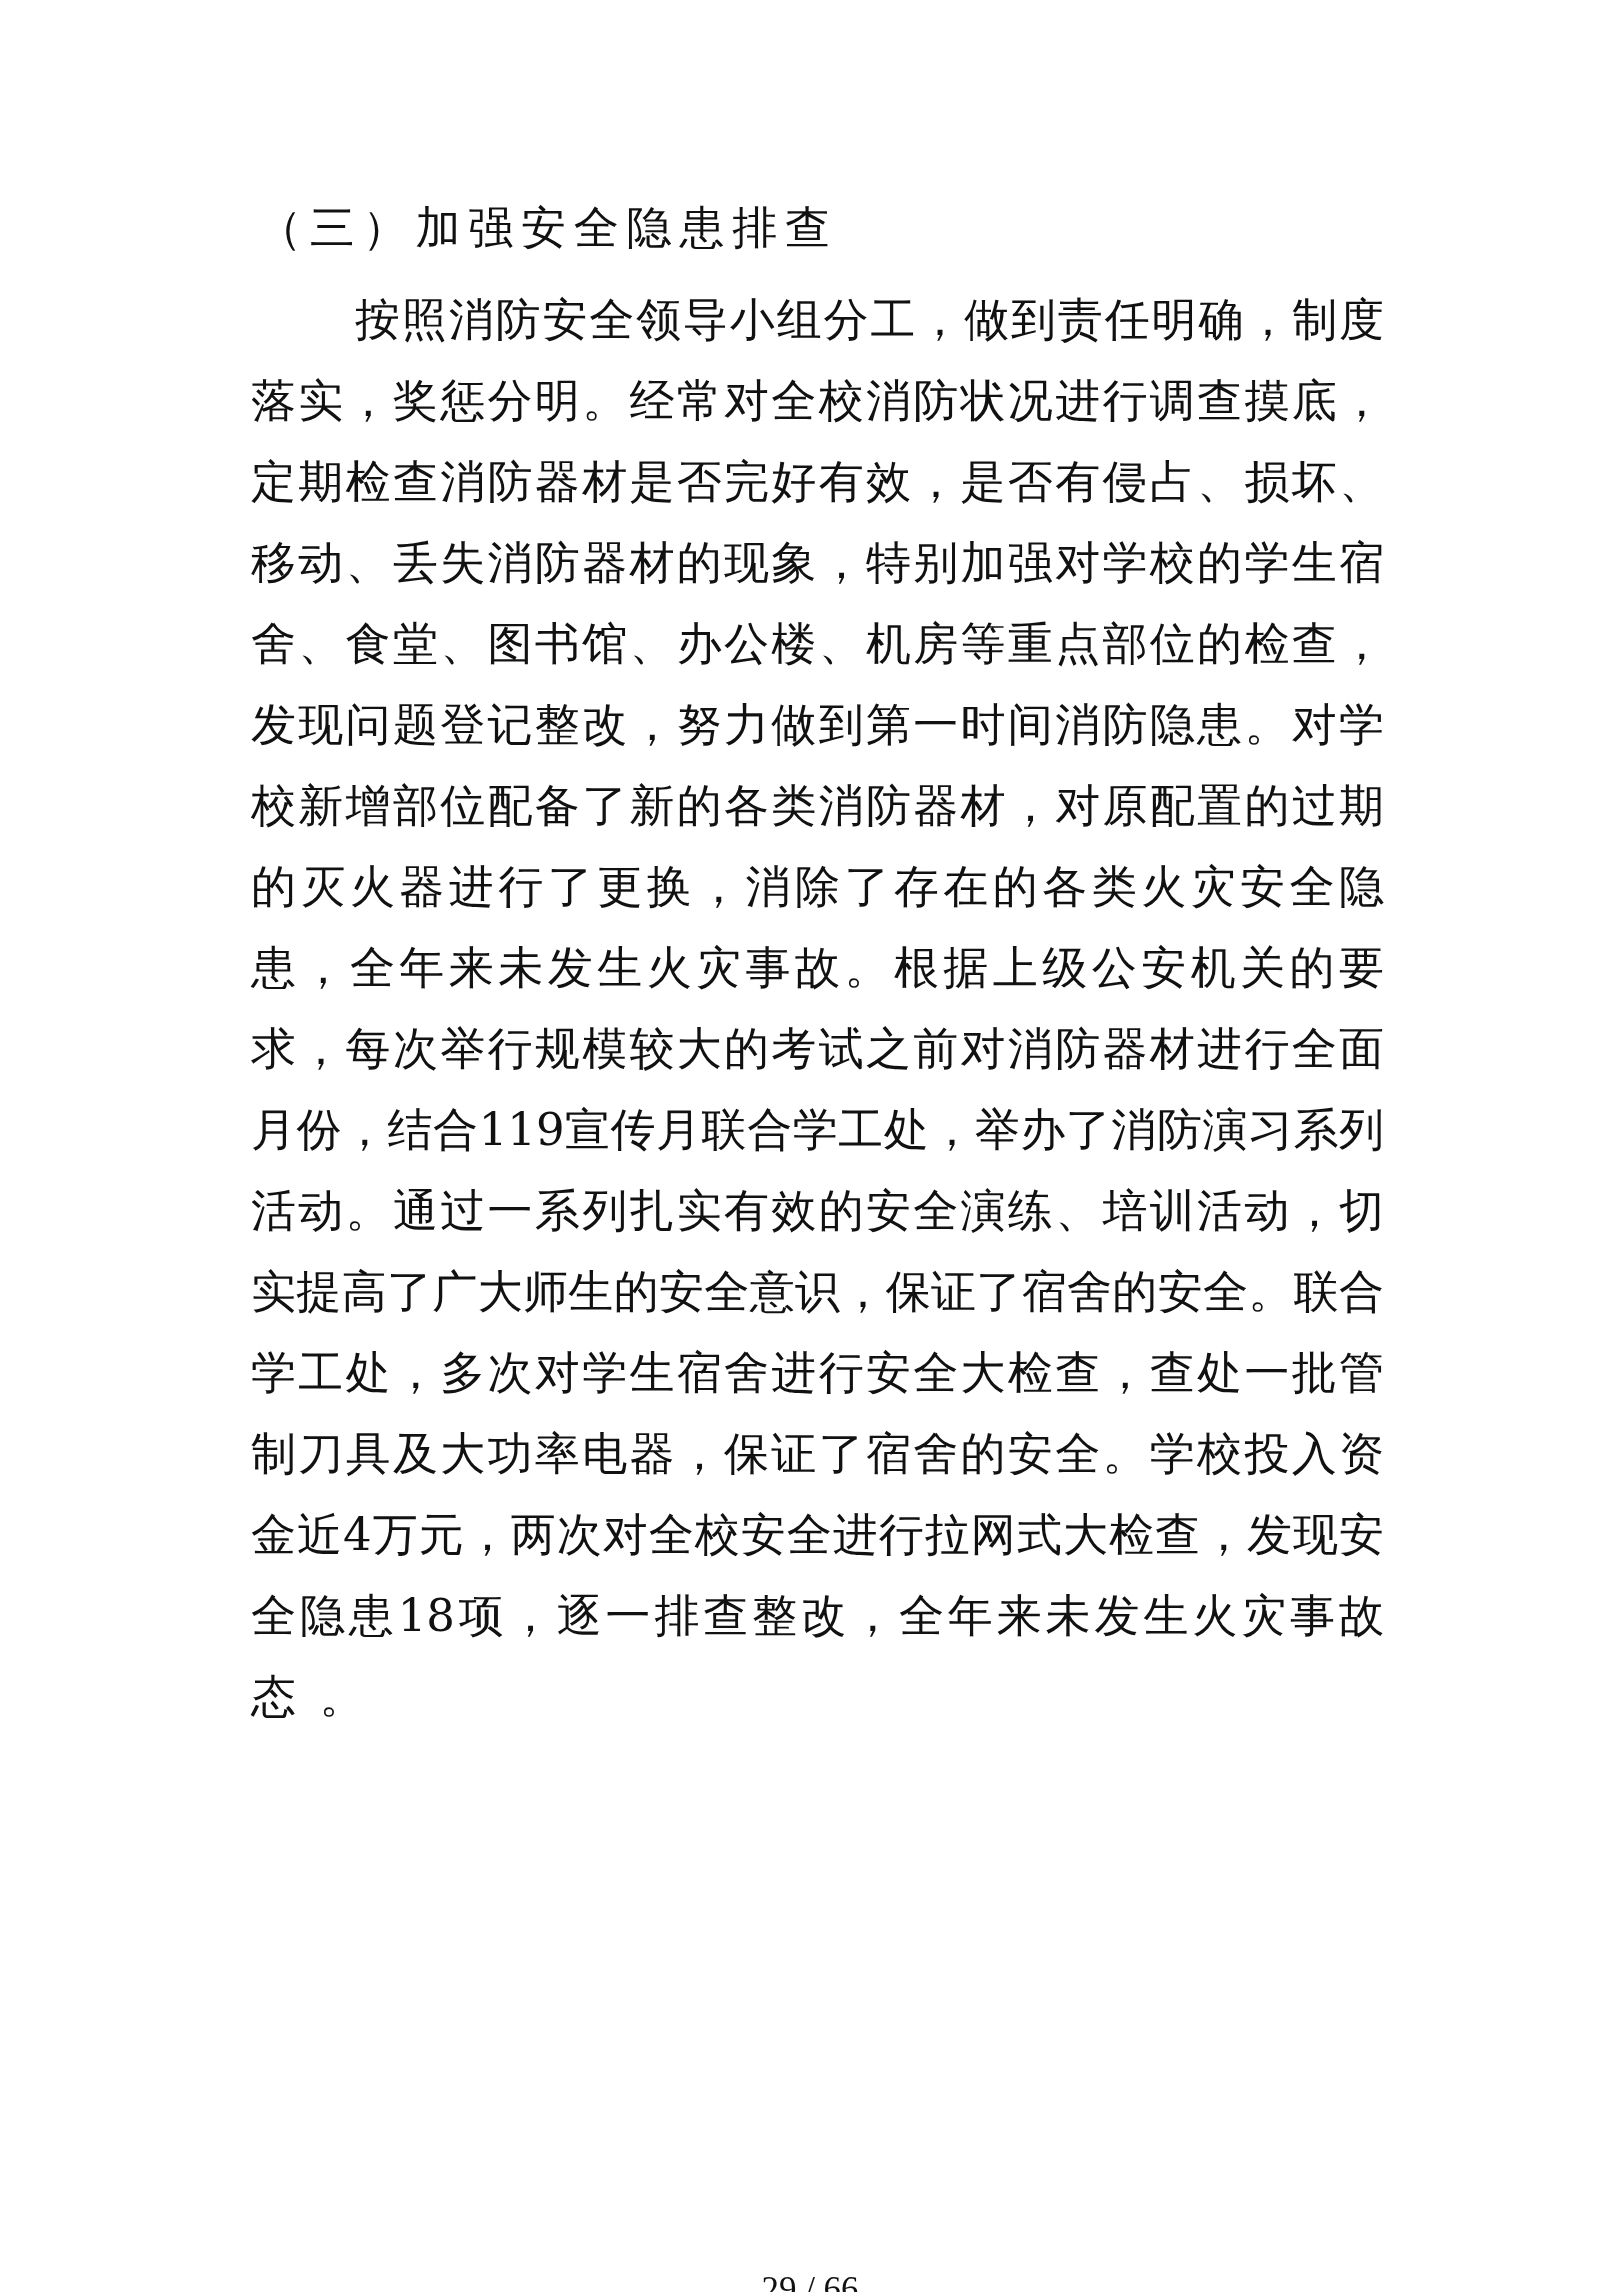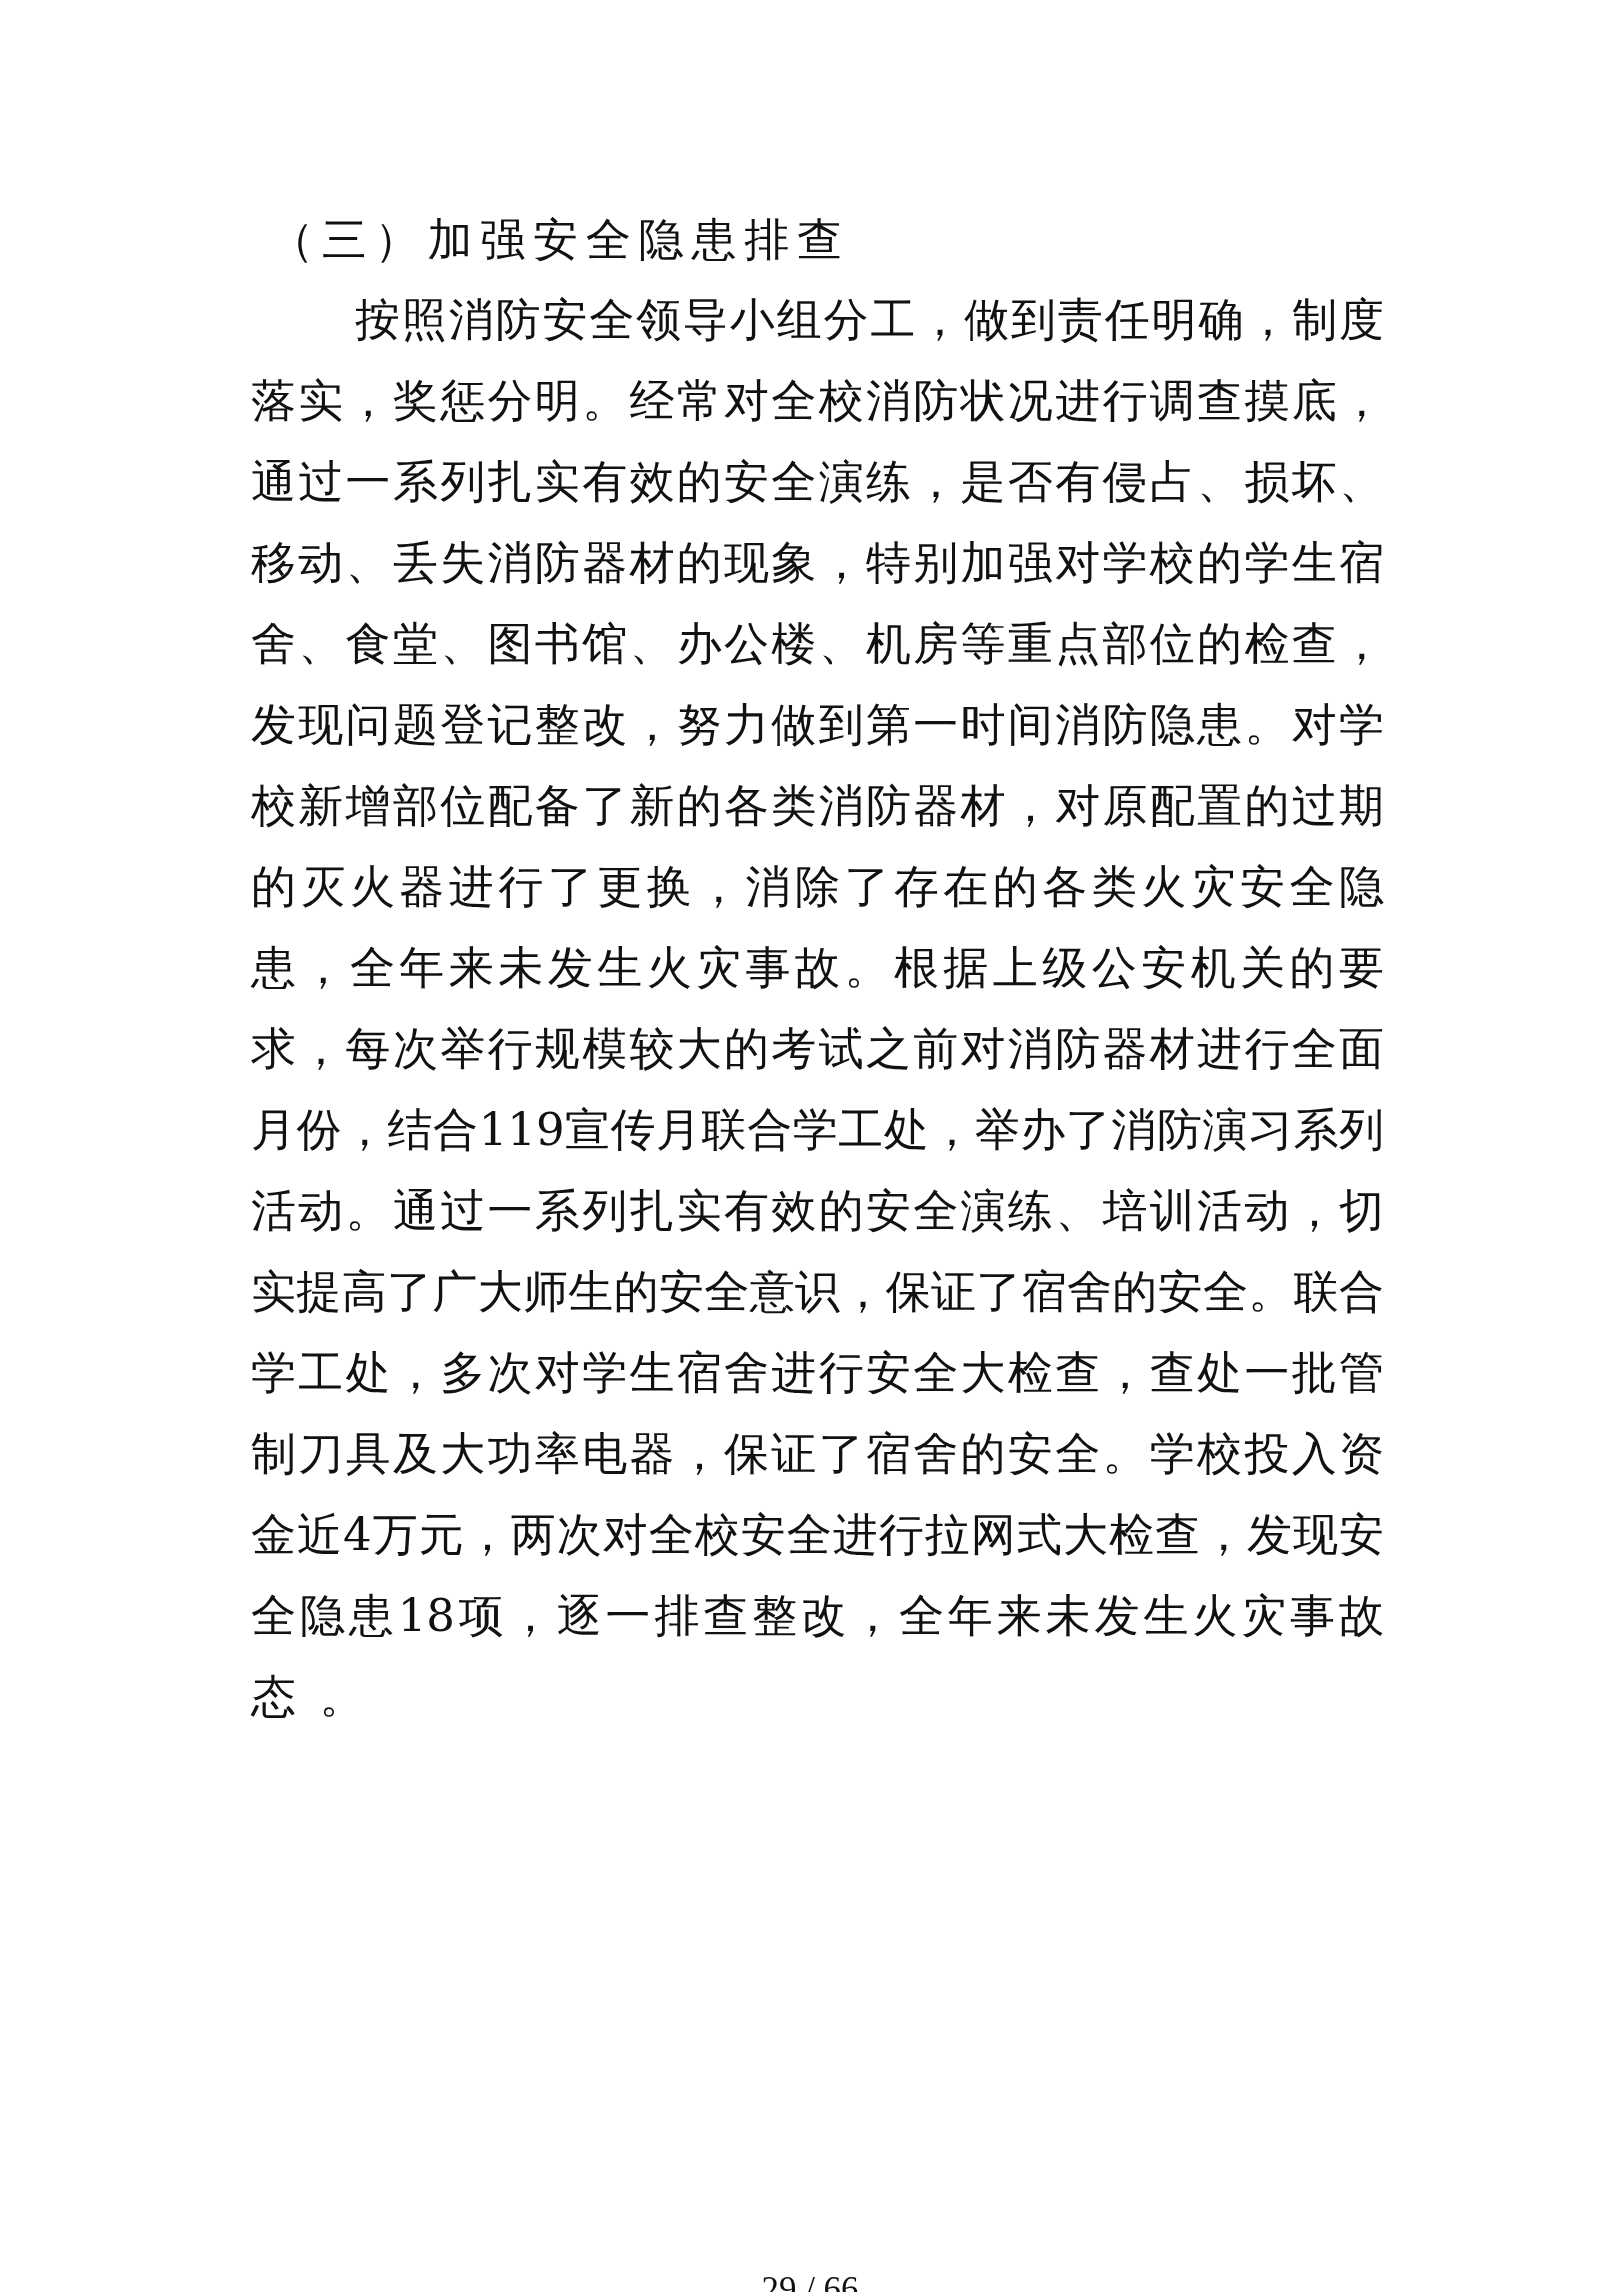--- a/index.html
+++ b/index.html
@@ -24,21 +24,21 @@
     }
     .heading {
       position: absolute;
       left: 257px;
       top: 199px;
       font-size: 45px;
       line-height: 57px;
       letter-spacing: 7.8px;
       white-space: nowrap;
       font-weight: normal;
-      margin: 12px;
+      margin: 0;
     }
     .body-text {
       position: absolute;
       left: 243px;
       top: 283px;
       width: 1133px;
       margin: 8px;
     }
     .line {
       display: block;
@@ -73,21 +73,21 @@
 </head>
 <body>
 
 <div class="page">
 
   <h2 class="heading">（三）加强安全隐患排查</h2>
 
   <div class="body-text">
     <span class="line indent">按照消防安全领导小组分工，做到责任明确，制度</span>
     <span class="line">落实，奖惩分明。经常对全校消防状况进行调查摸底，</span>
-    <span class="line">通过一系列扎实有效的安全演练，是否有侵占、损坏、</span>
+    <span class="line">定期检查消防器材是否完好有效，是否有侵占、损坏、</span>
     <span class="line">移动、丢失消防器材的现象，特别加强对学校的学生宿</span>
     <span class="line">舍、食堂、图书馆、办公楼、机房等重点部位的检查，</span>
     <span class="line">发现问题登记整改，努力做到第一时间消防隐患。对学</span>
     <span class="line">校新增部位配备了新的各类消防器材，对原配置的过期</span>
     <span class="line">的灭火器进行了更换，消除了存在的各类火灾安全隐</span>
     <span class="line">患，全年来未发生火灾事故。根据上级公安机关的要</span>
     <span class="line">求，每次举行规模较大的考试之前对消防器材进行全面</span>
     <span class="line">月份，结合119宣传月联合学工处，举办了消防演习系列</span>
     <span class="line">活动。通过一系列扎实有效的安全演练、培训活动，切</span>
     <span class="line">实提高了广大师生的安全意识，保证了宿舍的安全。联合</span>

